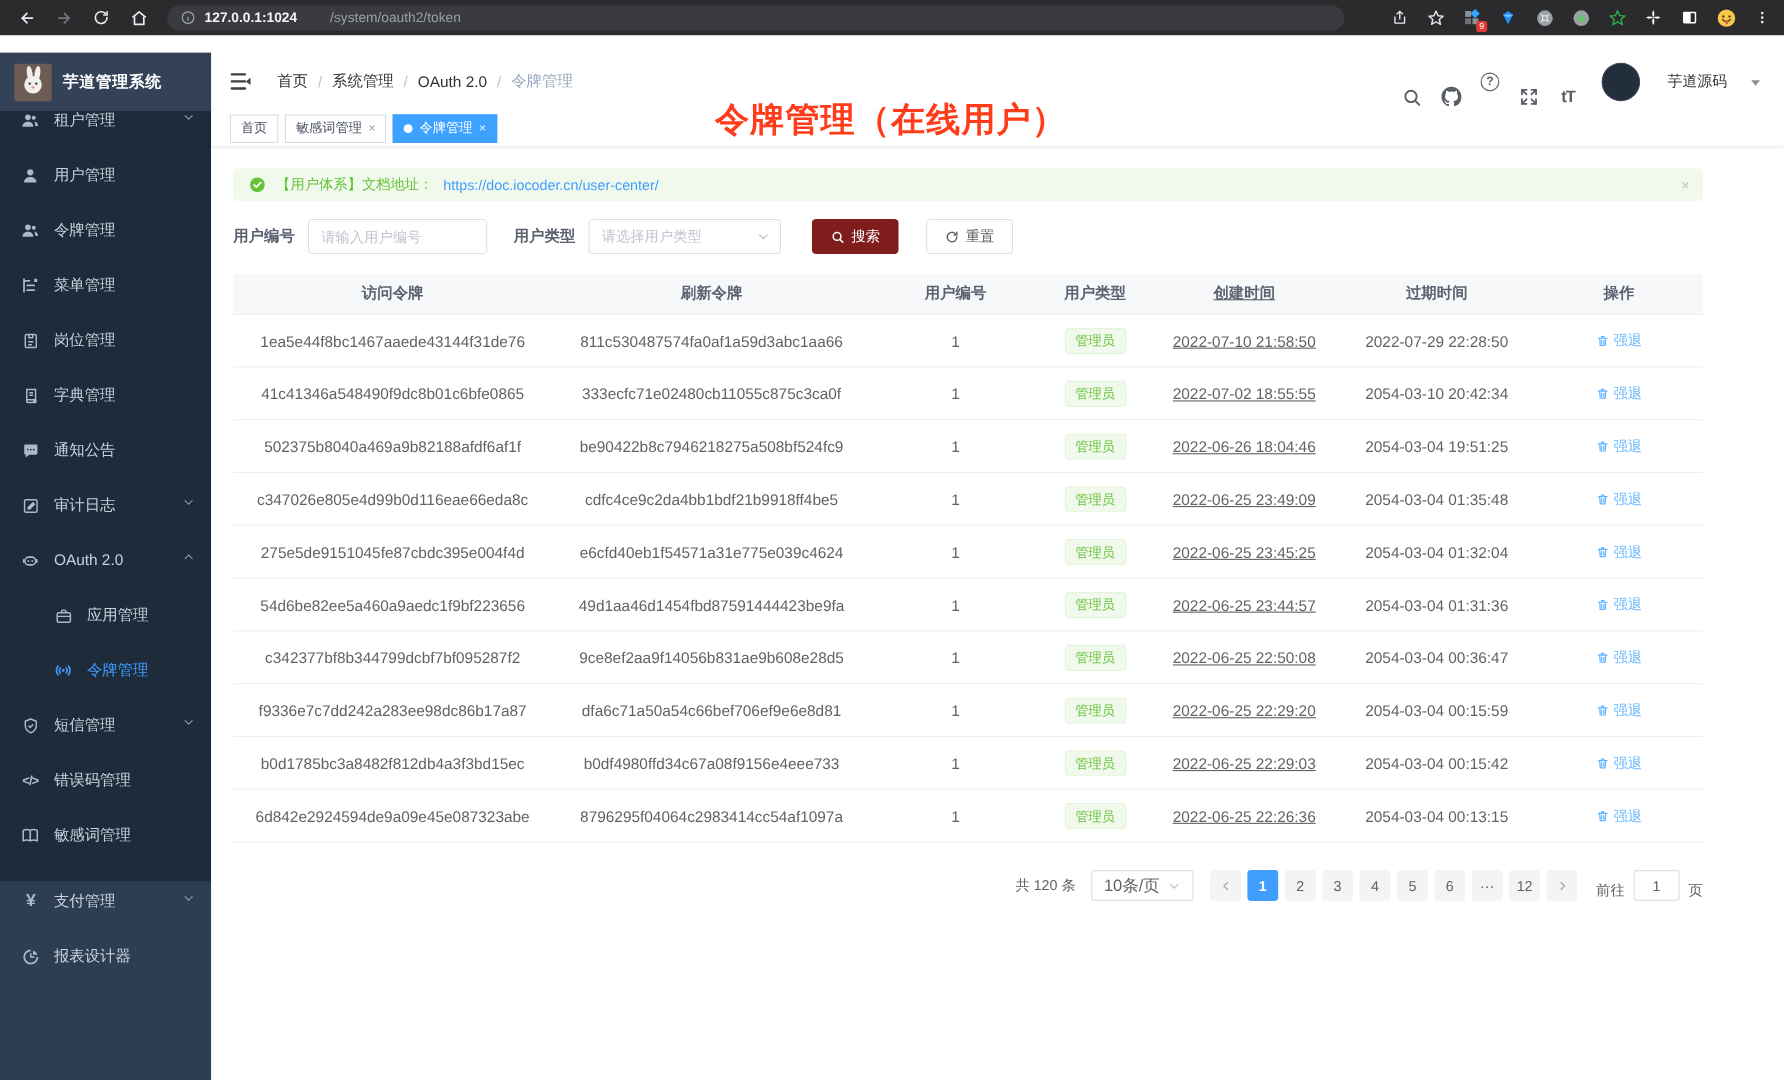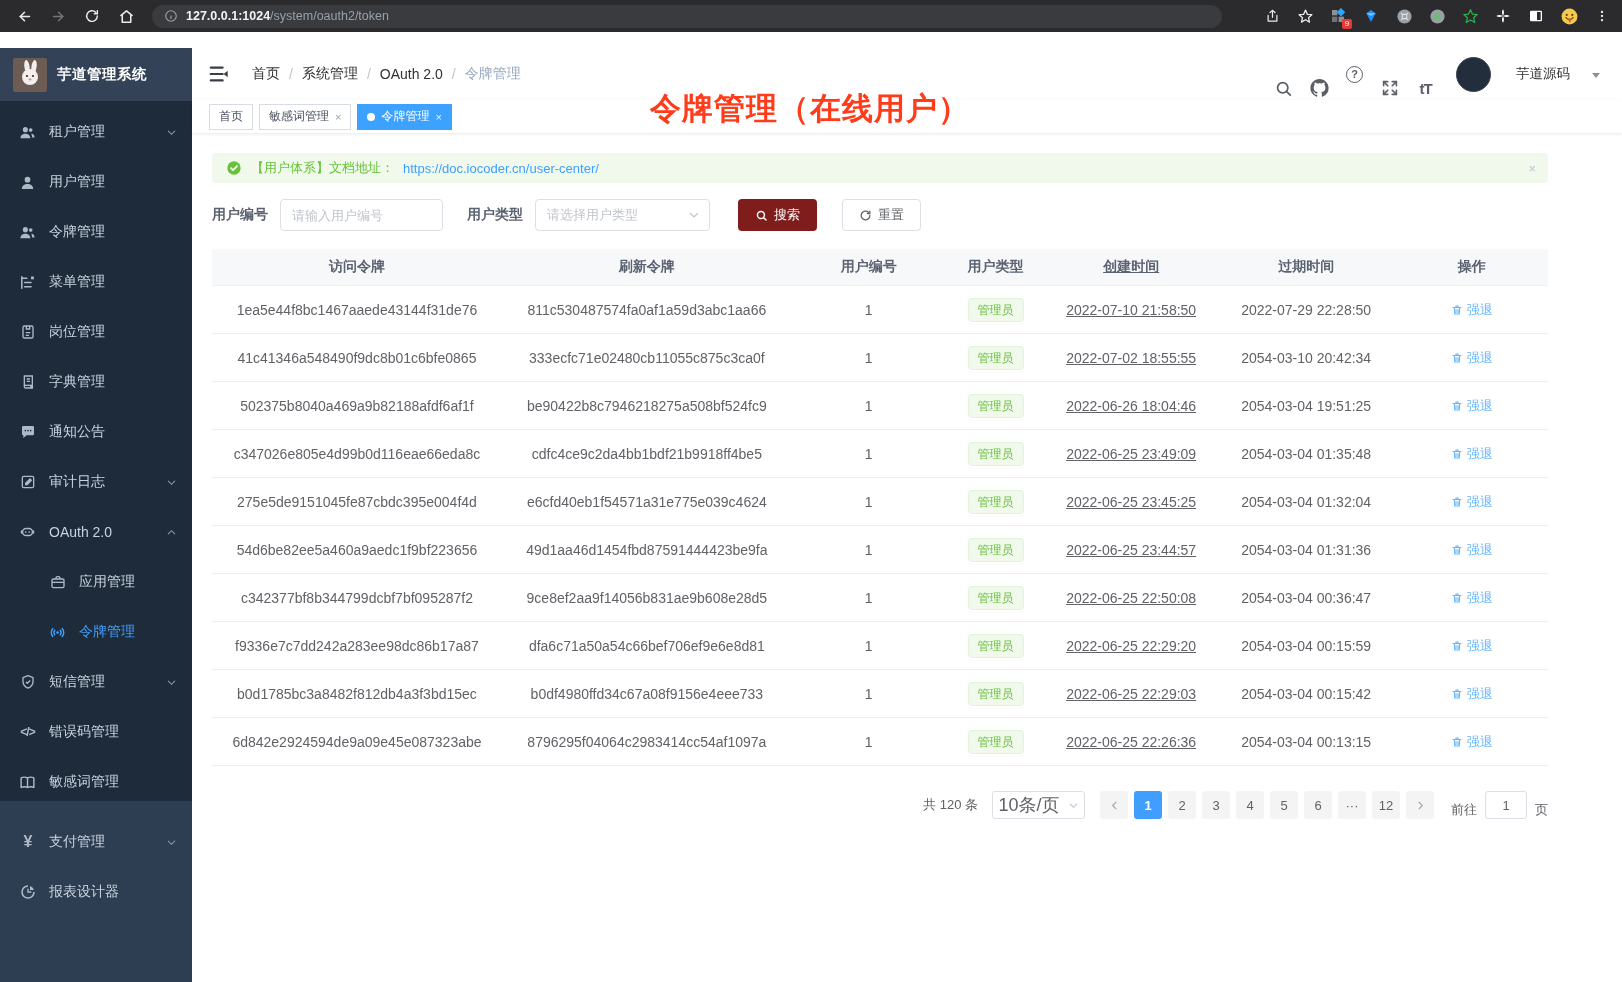--- a/index.html
+++ b/index.html
@@ -8,36 +8,36 @@
   svg { display:block; }
 
   
   .browser { position:absolute; top:0; left:0; width:1622px; height:32px; background:#2b2b2e;
              display:flex; align-items:center; padding:0 10px; gap:6px; }
   .bicon { width:28px; height:28px; display:flex; align-items:center; justify-content:center; border-radius:50%; flex:0 0 auto; }
   .url-pill { height:23px; flex:0 0 auto; width:1070px; margin-left:6px; background:#3a3b3f; border-radius:12px;
               display:flex; align-items:center; padding:0 12px; gap:8px; overflow:hidden; white-space:nowrap; }
   .url-text { font-size:12.5px; }
   .url-host { color:#f1f3f4; font-weight:bold; }
-  .url-path { color:#9aa0a6; }
+  .url-path { color:#9aa0a6;padding-left:30px; }
   .br-right { margin-left:auto; display:flex; align-items:center; gap:13px; }
   .ext { position:relative; width:20px; height:20px; display:flex; align-items:center; justify-content:center; flex:0 0 auto;}
   .ext-badge { position:absolute; right:-4px; bottom:-3px; background:#e33, ; background:#e53935; color:#fff; font-size:8px;
                line-height:10px; min-width:10px; text-align:center; border-radius:2px; padding:0 1px; }
 
   
   .app { position:absolute; top:48px; left:0; width:1622px; height:950px; display:flex; }
 
   
   .sidebar { width:192px; flex:0 0 192px; background:#1d2b3a; display:flex; flex-direction:column; }
   .logo-bar { height:53px; background:#334257; display:flex; align-items:center; gap:10px; padding:0 13px; }
   .logo-img { width:34px; height:34px; border-radius:3px; background:#6d5c54; display:flex; align-items:center; justify-content:center; overflow:hidden;}
   .logo-title { color:#fff; font-size:14.5px; font-weight:bold; letter-spacing:.5px; }
   .menu { flex:0 0 auto; }
-  .mi { height:50px; display:flex; align-items:center; gap:13px; padding:12px 15px 0 19px; color:#c9d2de; font-size:14px; cursor:pointer; }
+  .mi { height:50px; display:flex; gap:13px; padding:0 15px 0 19px; color:#c9d2de; font-size:14px; cursor:pointer; }
   .mi .ic { width:17px; height:17px; color:#aeb9c6; flex:0 0 auto; display:flex; align-items:center; justify-content:center; font-size:12px; }
   .mi .chev { margin-left:auto; color:#8794a5; }
   .mi.sub { padding-left:49px; }
   .mi.active, .mi.active .ic { color:#409eff; }
   .side-light { flex:1; background:#2e3e52; padding-top:10px; }
   .glyph-ic { font-size:13px; font-weight:bold; letter-spacing:-1px; }
 
   
   .main { flex:1; position:relative; background:#fff; display:flex; flex-direction:column; }
   .hdr { height:52px; display:flex; align-items:center; padding:0 22px 0 16px; }
@@ -90,21 +90,21 @@
   .cell { text-align:center; padding:0 4px; overflow:hidden; white-space:nowrap; }
   .c1 { width:21.7%; } .c2 { width:21.7%; } .c3 { width:11.5%; } .c4 { width:7.5%; }
   .c5 { width:12.8%;text-decoration:underline; } .c6 { width:13.4%; } .c7 { flex:1; }
   .badge { display:inline-block; padding:0 9px; line-height:22px; font-size:12px; color:#67c23a; background:#f0f9eb;
            border:1px solid #e1f3d8; border-radius:4px; }
   .act { color:#64b5ff; font-size:13px; display:inline-flex; align-items:center; gap:4px; cursor:pointer; }
 
   .pager { display:flex; align-items:center; justify-content:flex-end; margin-top:25px; }
   .ptotal { font-size:13px; color:#606266; margin-right:14px; }
   .psize { width:93px; height:28px; border:1px solid #dcdfe6; border-radius:3px; display:flex; align-items:center;
-           justify-content:center; gap:8px; font-size:18px; color:#606266; margin-right:12px; cursor:pointer; }
+           justify-content:center; gap:8px; font-size:15px; color:#606266; margin-right:12px; cursor:pointer; }
   .pbtn { min-width:28px; height:28px; border-radius:3px; background:#f4f4f5; color:#606266; font-size:13px;
           display:inline-flex; align-items:center; justify-content:center; margin:0 3px; padding:0 5px; cursor:pointer; }
   .pbtn.on { background:#409eff; color:#fff; font-weight:bold; }
   .pbtn.nav { color:#a8abb2; }
   .goto { display:flex; align-items:flex-end; gap:8px; margin-left:14px; font-size:13px; color:#606266; }
   .ginput { width:42px; height:28px; border:1px solid #dcdfe6; border-radius:3px; text-align:center; font-size:13px; color:#606266; outline:none;}
 </style>
 </head>
 <body>
 

